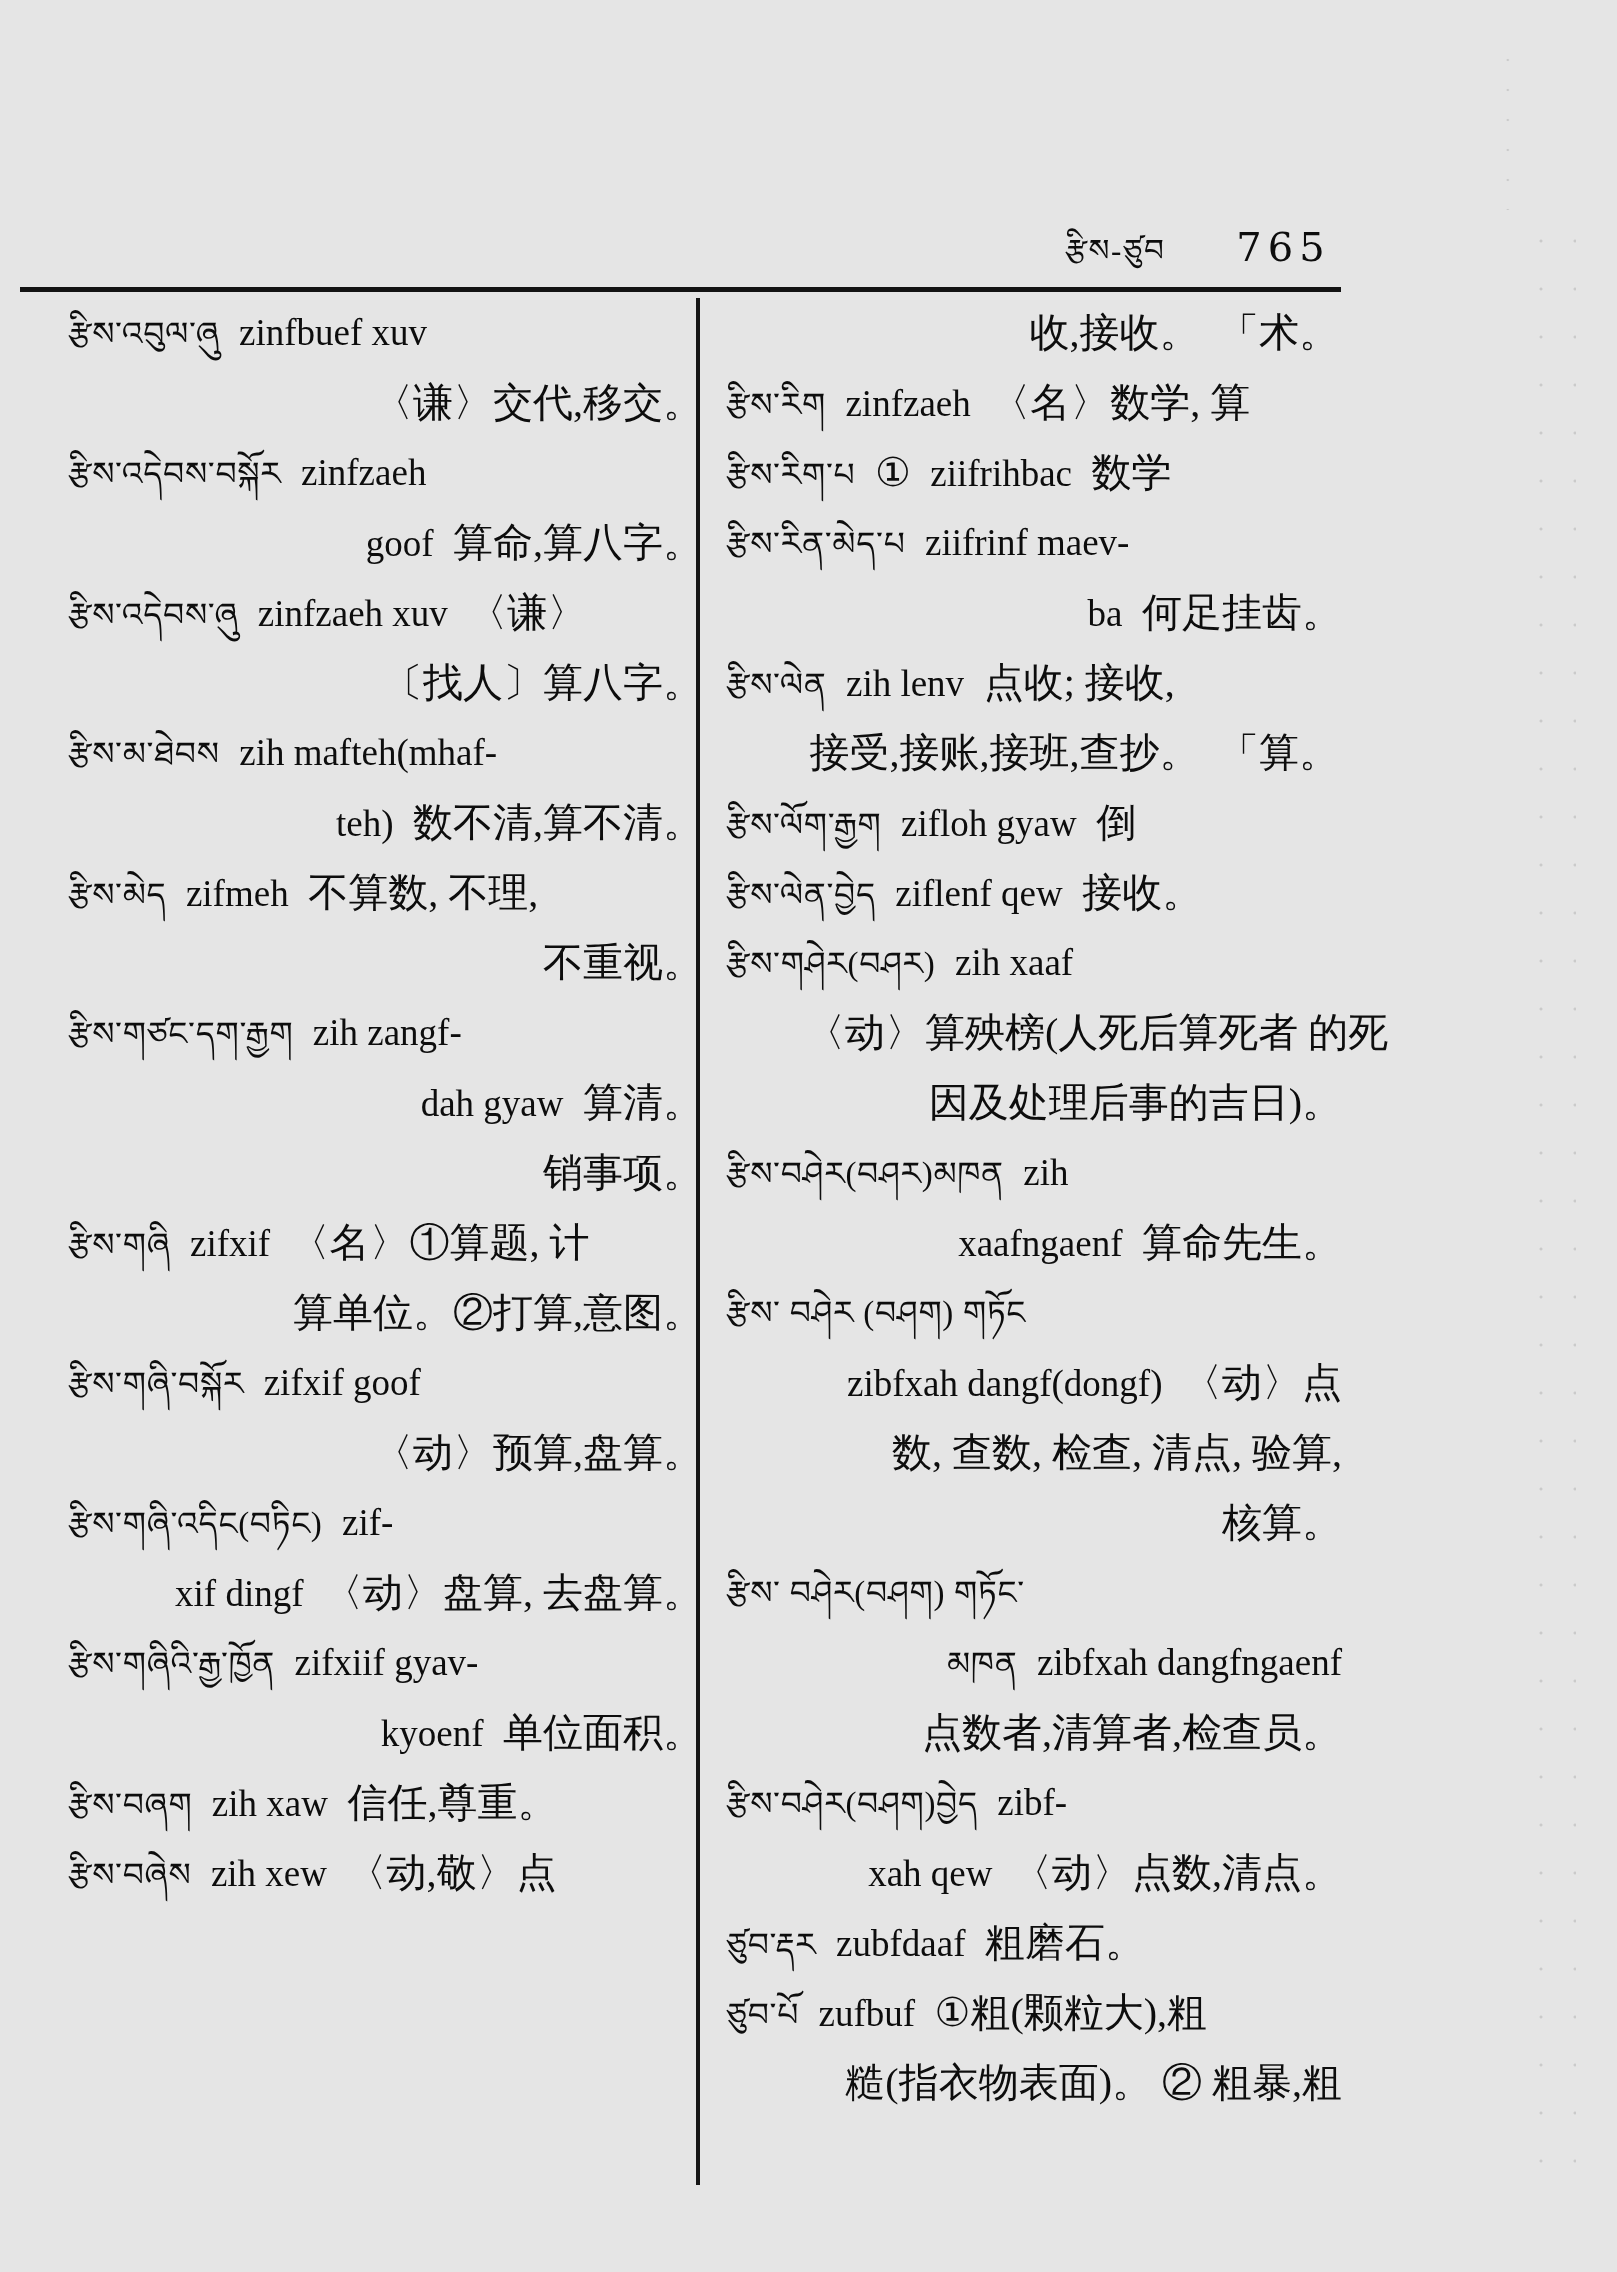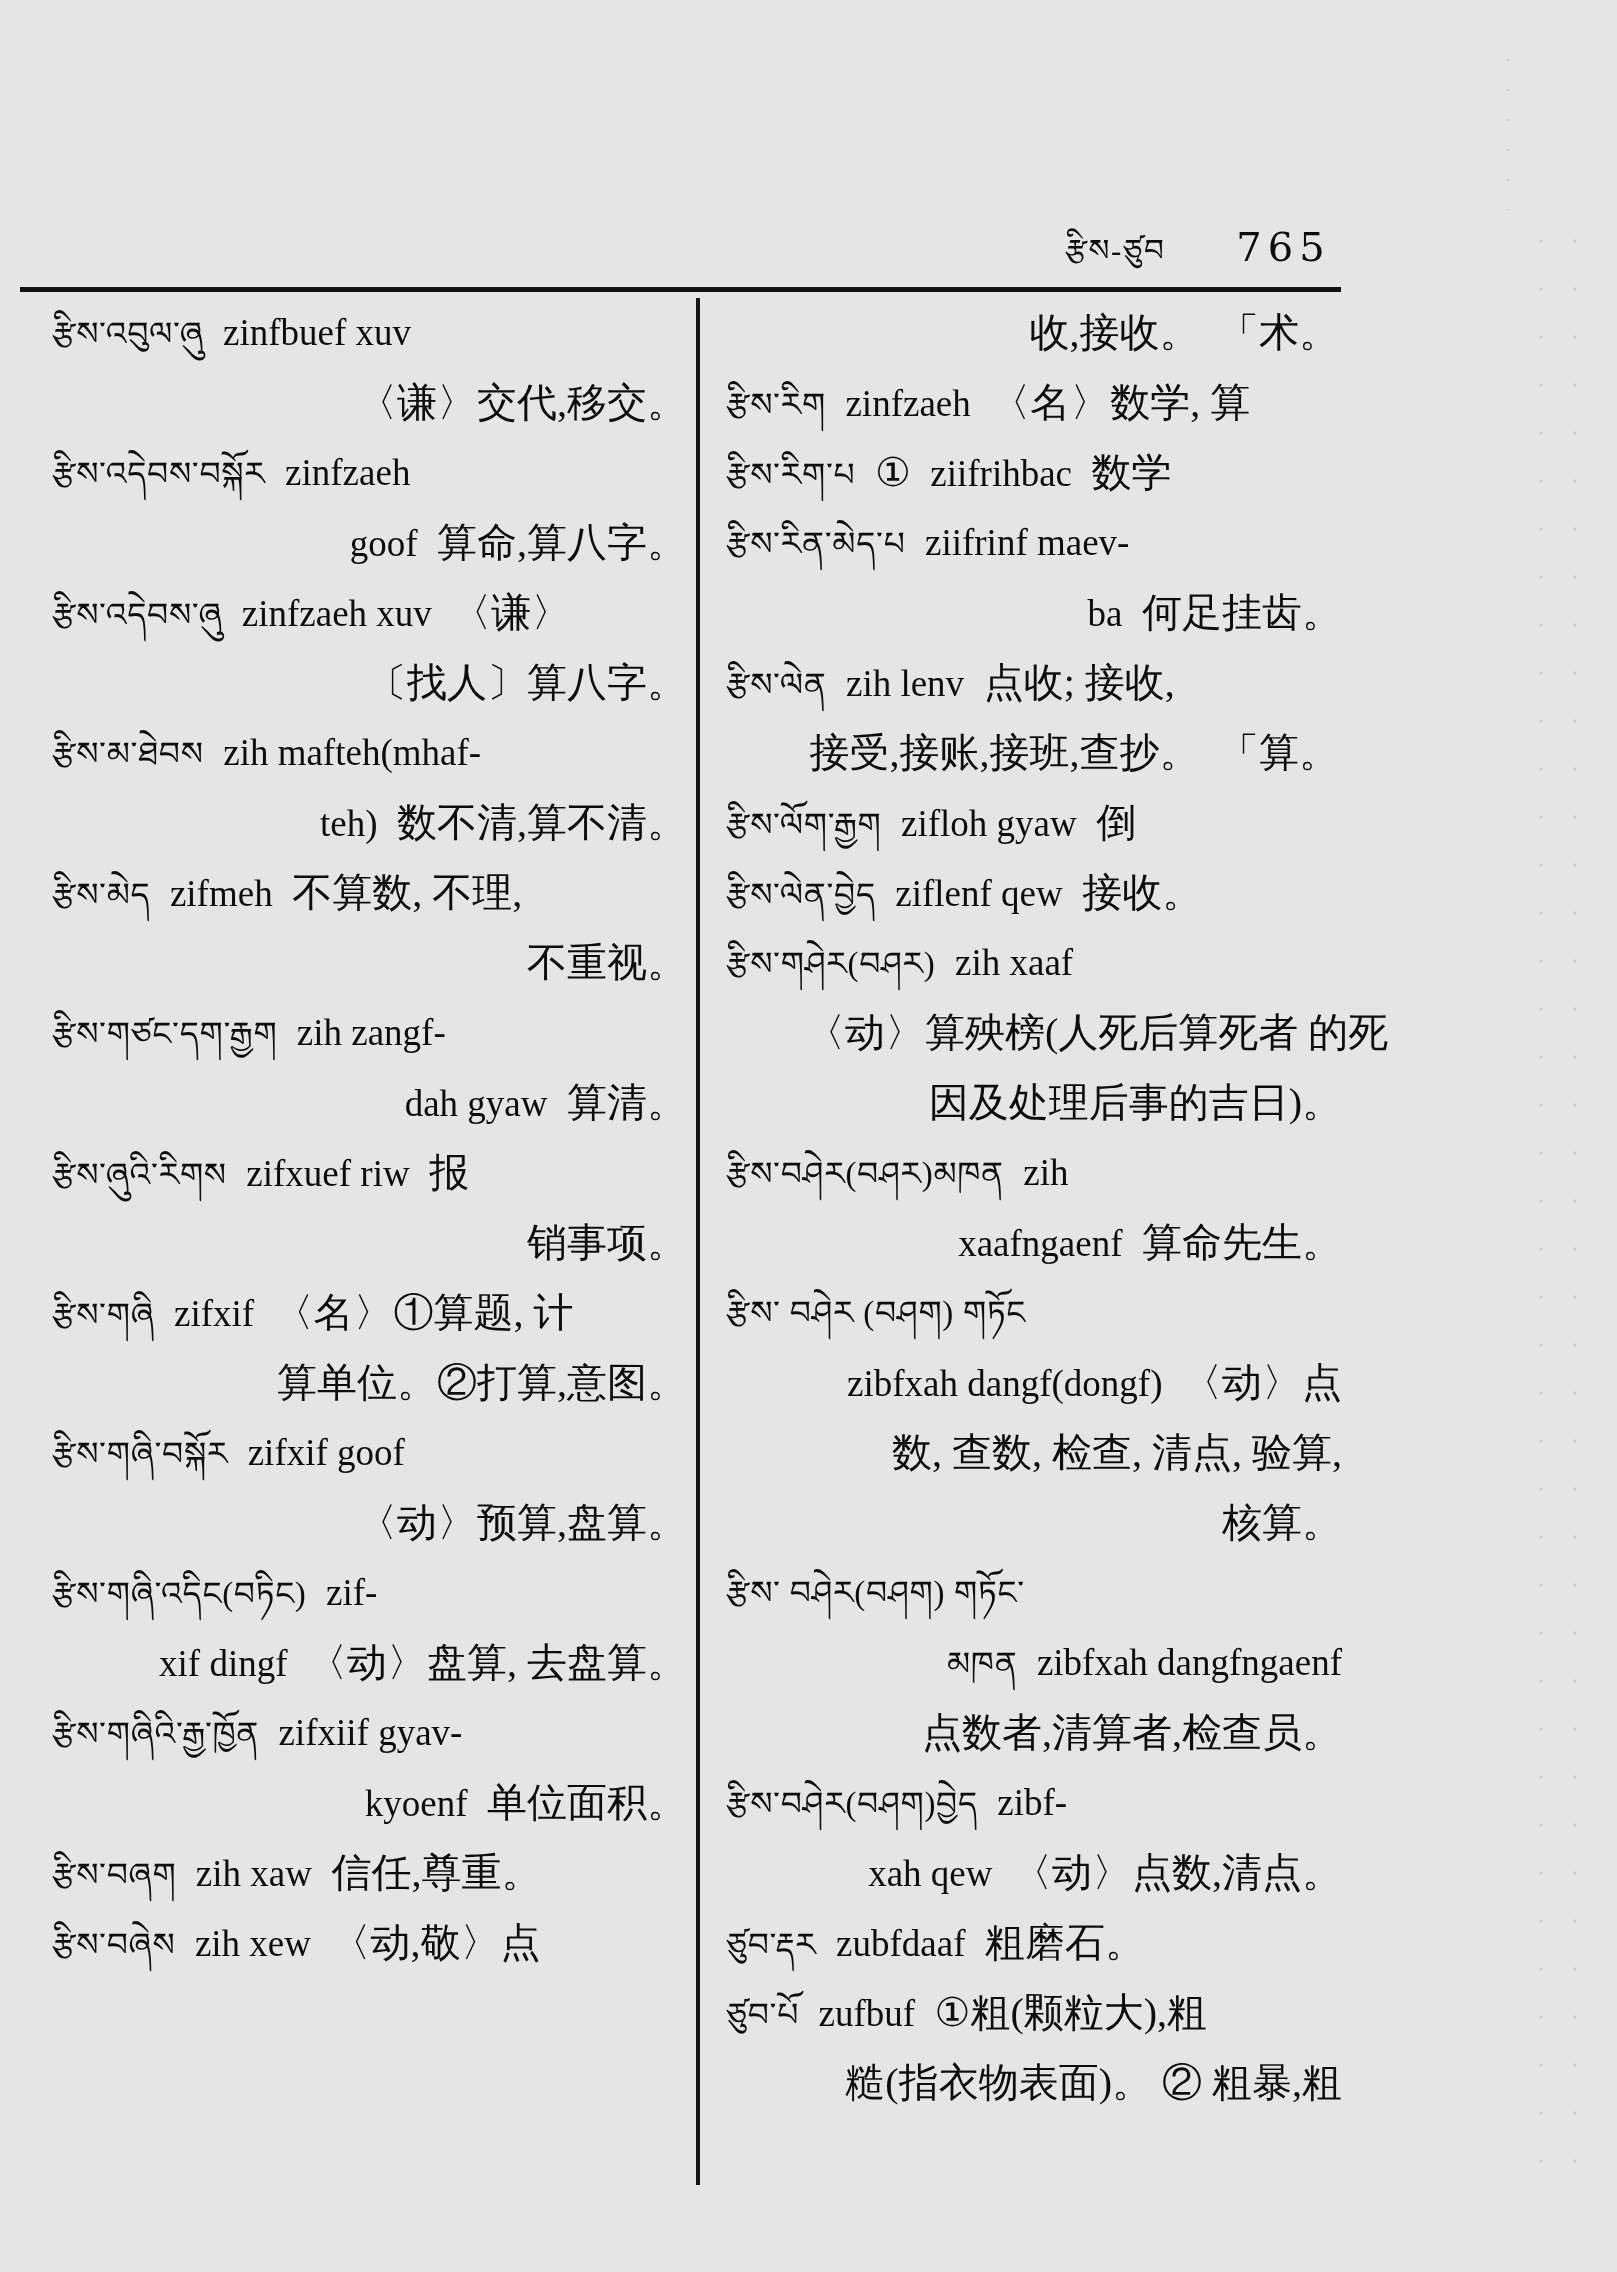--- a/index.html
+++ b/index.html
@@ -13,21 +13,21 @@
   }
   .page{position:absolute;inset:0;background:#e5e5e5;}
   
   .header{position:absolute;left:1065px;top:216px;white-space:nowrap;}
   .guide{font-size:31px;letter-spacing:1.5px;}
   .pagenum{font-size:40px;letter-spacing:6px;margin-left:71px;font-family:"DejaVu Serif", serif;}
   .rule{position:absolute;left:19.5px;top:287px;width:1321px;height:5.2px;background:#131313;}
   .divider{position:absolute;left:696px;top:298px;width:3.7px;height:1887px;background:#161616;}
   
   .col{position:absolute;top:298px;}
-  .col-left{left:52px;width:635px;}
+  .col-left{left:68px;width:635px;}
   .col-right{left:726px;width:616px;}
   .line{height:70px;line-height:70px;white-space:nowrap;overflow:visible;}
   .line.cont{padding-left:79px;text-align:right;}
   .seg{display:inline;}
   .seg + .seg{margin-left:19.5px;}
   .tib{font-size:33px;letter-spacing:0.7px;}
   .rom{font-size:37px;}
   .cjk{font-size:40px;}
   .cjkr{float:right;font-size:40px;margin-right:3px;}
   
@@ -70,21 +70,20 @@
       </div>
       <div class="entry">
         <div class="line"><span class="seg tib">རྩིས་མེད</span><span class="seg rom">zifmeh</span><span class="seg cjk">不算数, 不理,</span></div>
         <div class="line cont"><span class="seg cjk">不重视。</span></div>
       </div>
       <div class="entry">
         <div class="line"><span class="seg tib">རྩིས་གཙང་དག་རྒྱག</span><span class="seg rom">zih zangf-</span></div>
         <div class="line cont"><span class="seg rom">dah gyaw</span><span class="seg cjk">算清。</span></div>
       </div>
       <div class="entry">
-        <div class="line"><span class="seg tib">རྩིས་ཞུའི་རིགས</span><span class="seg rom">zifxuef riw</span><span class="seg cjk">报</span></div>
         <div class="line cont"><span class="seg cjk">销事项。</span></div>
       </div>
       <div class="entry">
         <div class="line"><span class="seg tib">རྩིས་གཞི</span><span class="seg rom">zifxif</span><span class="seg cjk">〈名〉①算题, 计</span></div>
         <div class="line cont"><span class="seg cjk">算单位。②打算,意图。</span></div>
       </div>
       <div class="entry">
         <div class="line"><span class="seg tib">རྩིས་གཞི་བསྐོར</span><span class="seg rom">zifxif   goof</span></div>
         <div class="line cont"><span class="seg cjk">〈动〉预算,盘算。</span></div>
       </div>

